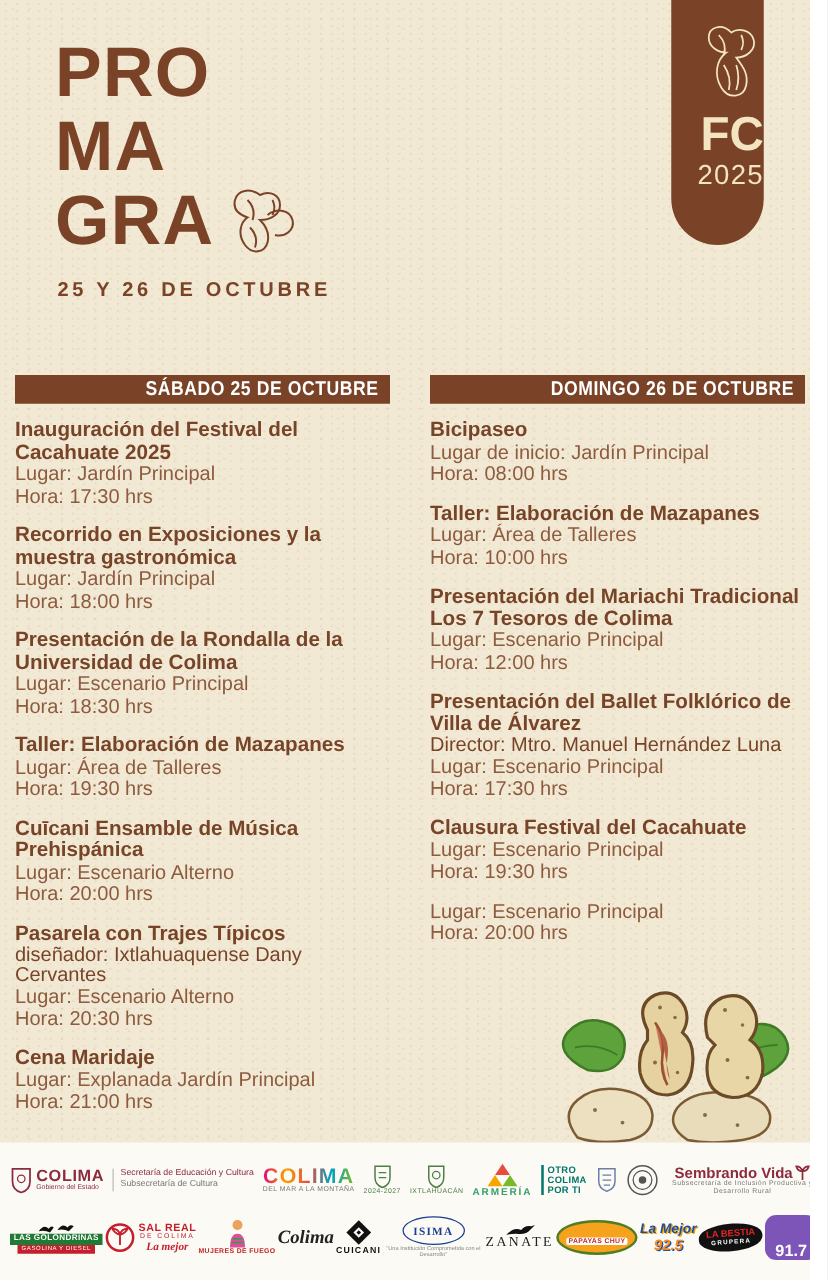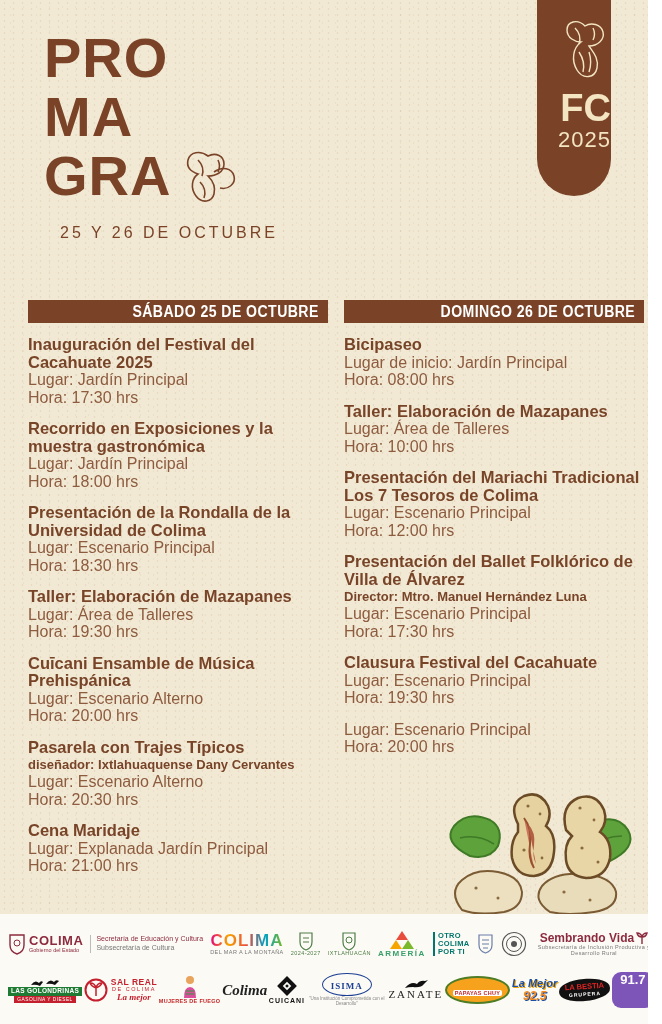--- a/index.html
+++ b/index.html
@@ -11,38 +11,38 @@
       radial-gradient(rgba(150,110,60,.12) 1px, transparent 1.3px),
       radial-gradient(rgba(150,110,60,.08) 1px, transparent 1.3px);
     background-size:9px 6px,13px 8px;
     background-position:0 0,4px 3px;
   }
   
   .title{position:absolute;left:44px;top:28px;color:#7a4327;font-weight:800;
          font-size:56px;line-height:59px;letter-spacing:1px;}
   .title div{white-space:nowrap;}
   .title-peanut{position:absolute;left:178px;top:142px;}
-  .dates-line{position:absolute;left:60px;top:224px;color:#7a4327;
-              font-size:16px;letter-spacing:3px;font-weight:400;white-space:nowrap;}
+  .dates-line{position:absolute;left:46px;top:224px;color:#7a4327;
+              font-size:16px;letter-spacing:3px;font-weight:700;white-space:nowrap;}
   .badge{position:absolute;left:537px;top:0;width:74px;height:196px;background:#7a4327;
          border-radius:0 0 37px 37px;display:flex;flex-direction:column;align-items:flex-end;}
   .badge-peanut{margin-top:14px;}
   .badge-fc{color:#f3e4c2;font-weight:800;font-size:38px;line-height:40px;margin-top:2px;}
   .badge-year{color:#f3e4c2;font-weight:400;font-size:22px;line-height:24px;letter-spacing:1px;}
   
   .col{position:absolute;top:300px;width:300px;}
-  .col-left{left:28px;}
+  .col-left{left:12px;}
   .col-right{left:344px;}
   .date-bar{background:#7a4327;height:23px;display:flex;align-items:center;justify-content:flex-end;padding-right:9px;}
   .date-bar span{color:#ffffff;font-weight:700;font-size:16px;letter-spacing:.5px;
                  display:inline-block;transform:scaleX(.88);transform-origin:right center;white-space:nowrap;}
   .events{margin-top:13px;}
   .event{margin-bottom:14px;}
   .event-title{margin:0;color:#784428;font-weight:700;font-size:16.5px;line-height:17.5px;}
-  .event-note{color:#784428;font-weight:700;font-size:13px;line-height:16px;margin-top:1px;}
+  .event-note{color:#784428;font-weight:400;font-size:16px;line-height:16px;margin-top:1px;}
   .event-line{color:#8d5b3e;font-size:16px;line-height:17.5px;font-weight:400;}
   
   .peanut-art{position:absolute;left:432px;top:784px;}
   
   .footer{position:absolute;left:0;bottom:0;width:662px;height:110px;background:#fcfaf5;
           display:flex;flex-direction:column;justify-content:space-evenly;padding:2px 0;box-sizing:border-box;}
   .f-row{display:flex;align-items:center;justify-content:space-between;padding:0 8px;}
   .lg{display:flex;flex-direction:column;align-items:center;justify-content:center;line-height:1.05;}
   .lg.row{flex-direction:row;gap:3px;}
   .stack{display:flex;flex-direction:column;line-height:1.05;}
@@ -74,21 +74,21 @@
   .isima-oval span{color:#1c3f94;font-size:9px;font-weight:700;font-family:"Liberation Serif",serif;letter-spacing:1px;}
   .isima-sub{font-size:4.5px;color:#888;margin-top:1px;}
   .zanate{font-family:"Liberation Serif",serif;font-size:11px;letter-spacing:2px;color:#222;}
   .papaya{background:#f6a21d;border:2px solid #4e7d26;border-radius:50%;padding:3px 6px;}
   .papaya span{background:#fff;color:#c42525;font-size:5.5px;font-weight:800;padding:0 2px;border-radius:2px;letter-spacing:.3px;}
   .lamejor{color:#1d4fa1;font-style:italic;font-weight:800;font-size:11px;text-shadow:1px 1px 0 #f6a500;}
   .lamejor-num{color:#f68b1f;font-style:italic;font-weight:800;font-size:12px;text-shadow:1px 1px 0 #1d4fa1;}
   .bestia{background:#111;border-radius:50% 45% 50% 45%;padding:4px 6px;display:flex;flex-direction:column;align-items:center;transform:rotate(-4deg);}
   .bestia .b1{color:#e02424;font-weight:800;font-size:7.5px;line-height:1;}
   .bestia .b2{color:#fff;font-weight:700;font-size:5px;letter-spacing:1px;line-height:1.2;}
-  .fm917{background:#7d54b8;border-radius:9px;width:42px;height:36px;display:flex;align-items:flex-start;justify-content:center;}
+  .fm917{background:#7d54b8;border-radius:9px;width:42px;height:36px;display:flex;align-items:flex-end;justify-content:center;}
   .fm917 span{color:#fff;font-weight:800;font-size:13px;}
 </style>
 </head>
 <body>
 
 <div class="poster">
 
   <div class="title">
     <div>PRO</div>
     <div>MA</div>

